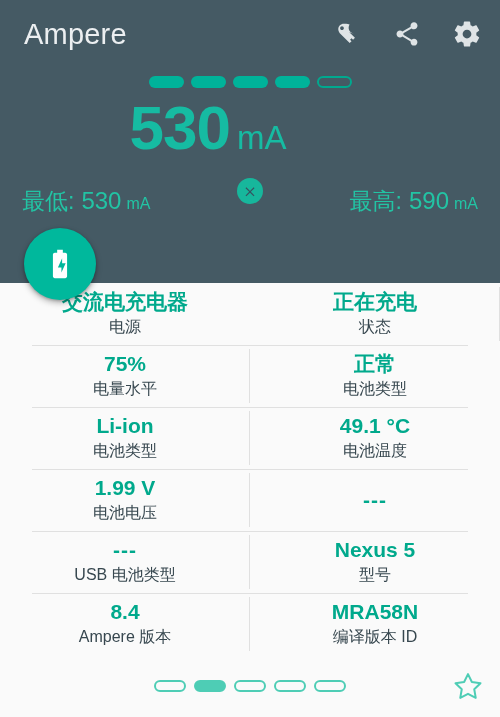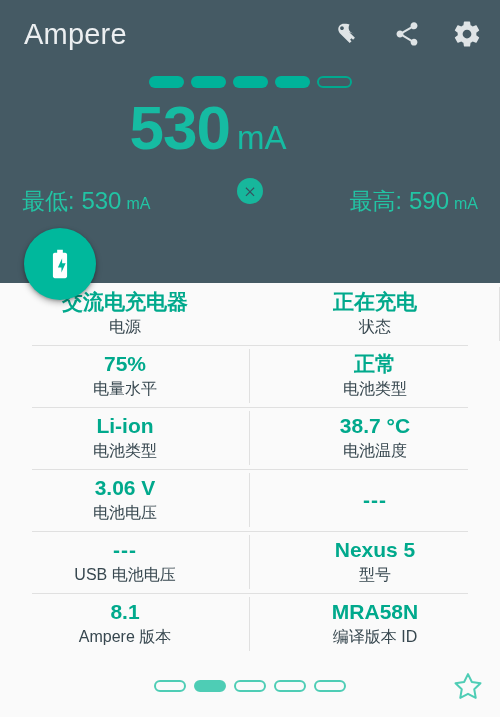--- a/index.html
+++ b/index.html
@@ -392,49 +392,49 @@
         <div class="cell-label">电池类型</div>
       </div>
     </div>
 
     <div class="info-row">
       <div class="info-cell left">
         <div class="cell-value">Li-ion</div>
         <div class="cell-label">电池类型</div>
       </div>
       <div class="info-cell">
-        <div class="cell-value">38.7 °C</div>
+        <div class="cell-value">49.1 °C</div>
         <div class="cell-label">电池温度</div>
       </div>
     </div>
 
     <div class="info-row">
       <div class="info-cell left">
-        <div class="cell-value">3.06 V</div>
+        <div class="cell-value">1.99 V</div>
         <div class="cell-label">电池电压</div>
       </div>
       <div class="info-cell">
         <div class="cell-value dash">---</div>
       </div>
     </div>
 
     <div class="info-row">
       <div class="info-cell left">
         <div class="cell-value dash">---</div>
-        <div class="cell-label">USB 电池电压</div>
+        <div class="cell-label">USB 电池类型</div>
       </div>
       <div class="info-cell">
         <div class="cell-value">Nexus 5</div>
         <div class="cell-label">型号</div>
       </div>
     </div>
 
     <div class="info-row">
       <div class="info-cell left">
-        <div class="cell-value">8.1</div>
+        <div class="cell-value">8.4</div>
         <div class="cell-label">Ampere 版本</div>
       </div>
       <div class="info-cell">
         <div class="cell-value">MRA58N</div>
         <div class="cell-label">编译版本 ID</div>
       </div>
     </div>
 
   </div>
 

